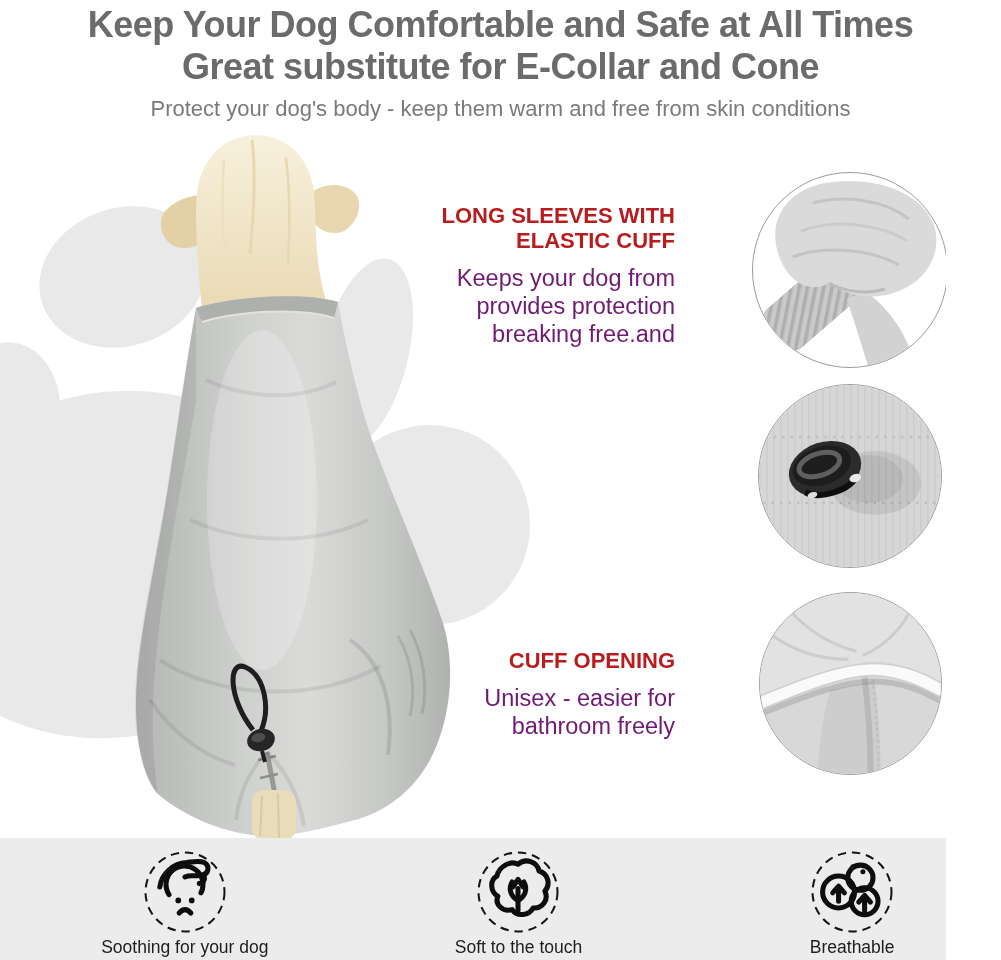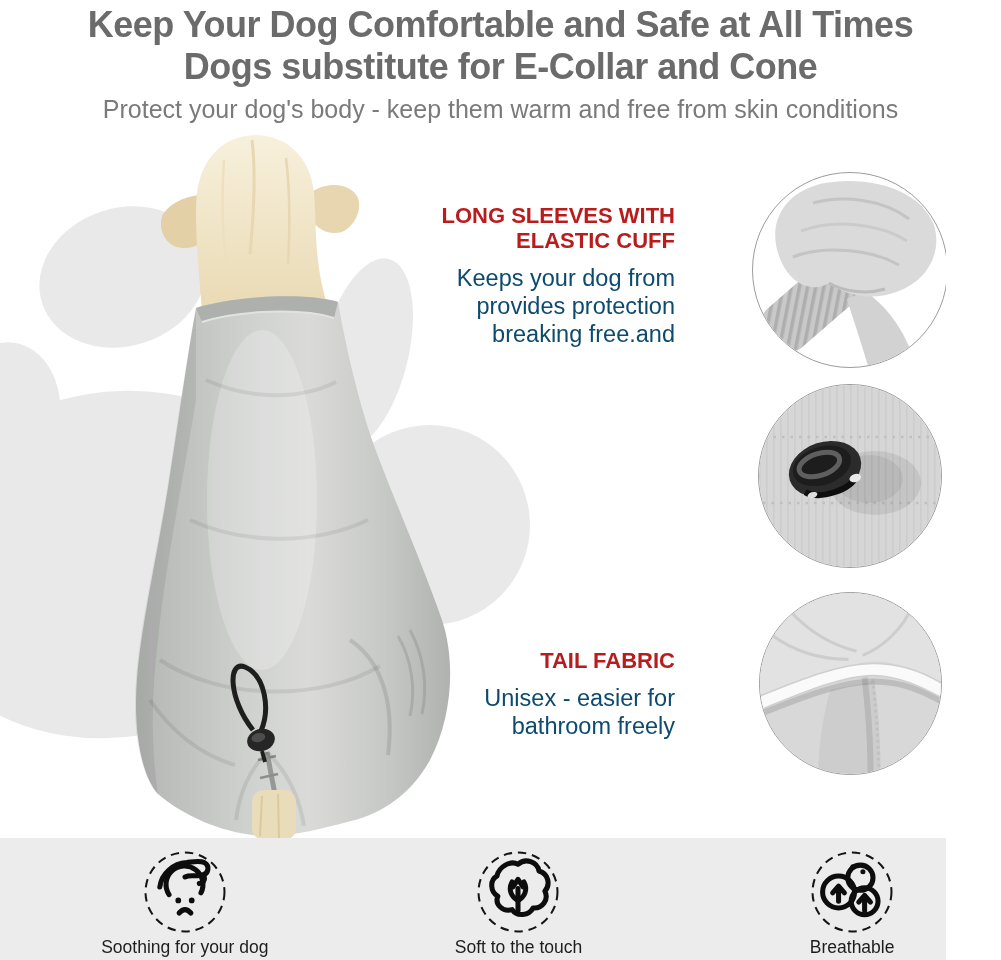--- a/index.html
+++ b/index.html
@@ -1,34 +1,34 @@
 <!DOCTYPE html>
 <html><head>
 <meta charset="utf-8">
 <style>
   html,body{margin:0;padding:0;background:#fff;}
   .page{position:relative;width:946px;height:960px;background:#ffffff;overflow:hidden;
         font-family:"Liberation Sans",sans-serif;}
   
   .hdr{position:absolute;top:4px;left:0;width:1001px;text-align:center;}
   .hdr .t1,.hdr .t2{font-size:36px;font-weight:bold;color:#6b6b6b;letter-spacing:-0.5px;line-height:42px;margin:0;}
-  .hdr .sub{font-size:25px;font-weight:normal;color:#7a7a7a;margin:6px 0 0 0;line-height:30px;}
+  .hdr .sub{font-size:22px;font-weight:normal;color:#7a7a7a;margin:6px 0 0 0;line-height:30px;}
   
   .paw{position:absolute;background:#e9e9ea;border-radius:50%;}
   .paw.t1{left:38px;top:208px;width:170px;height:138px;transform:rotate(-18deg);}
   .paw.t2{left:-52px;top:342px;width:112px;height:146px;transform:rotate(8deg);}
   .paw.t3{left:322px;top:256px;width:86px;height:196px;transform:rotate(14deg);}
   .paw.m1{left:-95px;top:392px;width:420px;height:345px;transform:rotate(-10deg);}
   .paw.m2{left:330px;top:425px;width:200px;height:200px;}
   
   .dog{position:absolute;left:50px;top:128px;width:430px;height:715px;}
   
   .feat{position:absolute;right:271px;width:260px;text-align:right;}
   .feat .ft{font-size:22px;font-weight:bold;color:#b91c1c;line-height:25px;}
-  .feat .fb{font-size:23.5px;color:#0c4a6e;line-height:28px;margin-top:11px;}
+  .feat .fb{font-size:23.5px;color:#701a75;line-height:28px;margin-top:11px;}
   .f1{top:203px;} .f2{top:428px;} .f3{top:648px;}
   .circ{position:absolute;border:1.5px solid #9c9c9c;border-radius:50%;overflow:hidden;background:#fff;}
   .c1{left:752px;top:172px;width:194px;height:194px;}
   .c2{left:758px;top:384px;width:182px;height:182px;}
   .c3{left:759px;top:592px;width:181px;height:181px;}
   .circ svg{display:block;width:100%;height:100%;}
   
   .band{position:absolute;left:0;top:838px;width:1001px;height:122px;background:#ececec;
         display:flex;justify-content:space-around;align-items:flex-start;}
   .badge{width:250px;display:flex;flex-direction:column;align-items:center;padding-top:12px;margin-left:36px;}
@@ -38,21 +38,21 @@
   .ink{fill:none;stroke:#0d0d0d;stroke-width:6;stroke-linecap:round;stroke-linejoin:round;}
   .ink .dot{fill:#0d0d0d;stroke:none;}
 </style>
 </head>
 <body>
 
 <div class="page">
 
   <div class="hdr">
     <div class="t1">Keep Your Dog Comfortable and Safe at All Times</div>
-    <div class="t2">Dogs substitute for E-Collar and Cone</div>
+    <div class="t2">Great substitute for E-Collar and Cone</div>
     <div class="sub">Protect your dog's body - keep them warm and free from skin conditions</div>
   </div>
 
   <div class="paw t1"></div>
   <div class="paw t2"></div>
   <div class="paw t3"></div>
   <div class="paw m1"></div>
   <div class="paw m2"></div>
 
   <svg class="dog" viewBox="50 128 430 715">
@@ -160,21 +160,21 @@
         <ellipse cx="62" cy="78" rx="21" ry="11" fill="none" stroke="#5f5f5f" stroke-width="5"></ellipse>
         <path d="M40,100 C52,112 84,112 94,100" stroke="#0e0e0e" stroke-width="6" fill="none"></path>
         <ellipse cx="92" cy="102" rx="6" ry="4" fill="#e9e9e9"></ellipse>
         <ellipse cx="46" cy="105" rx="5" ry="3" fill="#dddddd"></ellipse>
       </g>
     </svg>
   </div>
 
   <div class="feat f3">
     <div class="ft">
-      <div>TAIL FABRIC</div>
+      <div>CUFF OPENING</div>
     </div>
     <div class="fb">
       <div>Unisex - easier for</div>
       <div>bathroom freely</div>
     </div>
   </div>
   <div class="circ c3">
     <svg viewBox="0 0 180 180">
       <rect width="180" height="180" fill="#d8d8d8"></rect>
       <path d="M104,84 C108,118 110,150 110,182" stroke="#c3c3c3" stroke-width="6" fill="none"></path>

